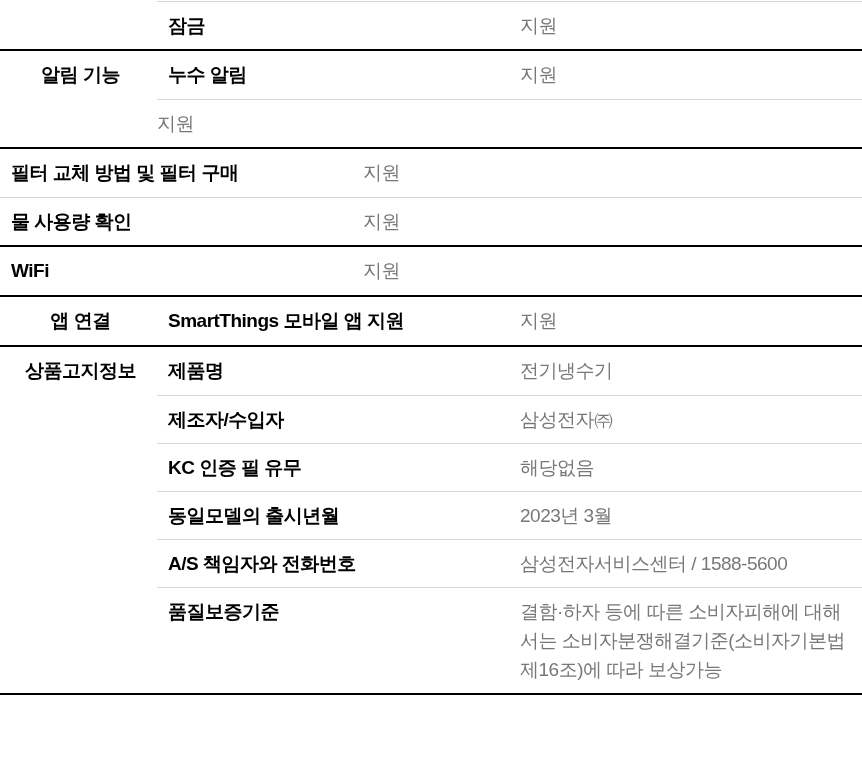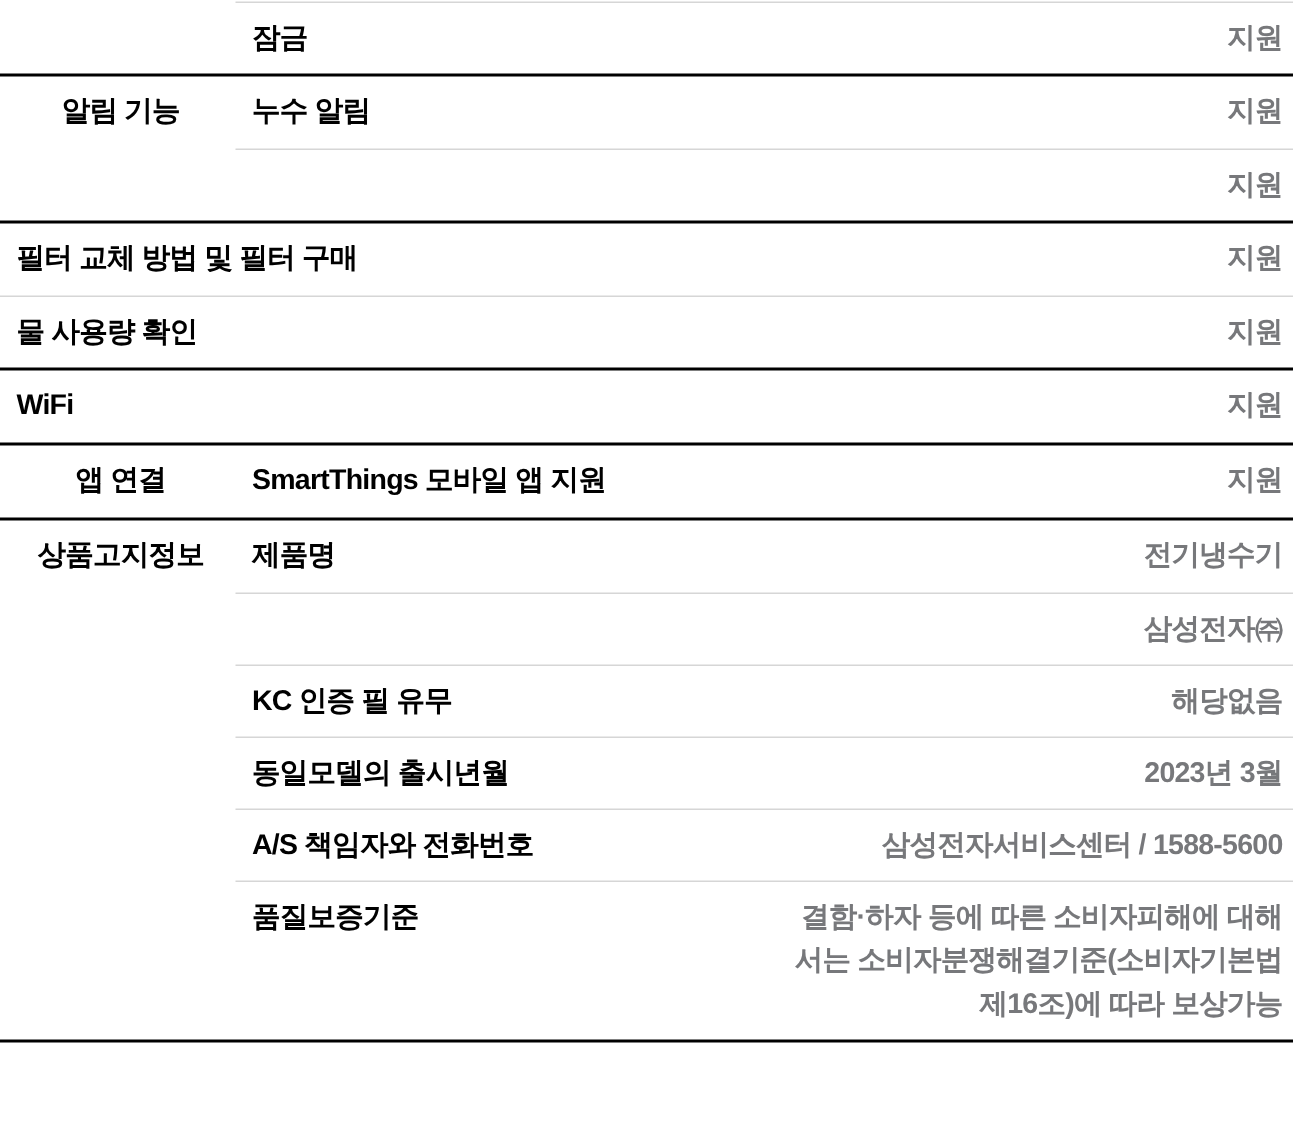--- a/index.html
+++ b/index.html
@@ -63,25 +63,24 @@
     font-weight: 700;
     color: var(--label, #000000);
     letter-spacing: -0.5px;
   }
   .value {
     flex: 1;
     box-sizing: border-box;
     padding-right: 7px;
     font-size: 19px;
     line-height: 29px;
-    font-weight: 700;
+    font-weight: 400;
     color: var(--value, #77787b);
     letter-spacing: -0.5px;
     word-break: break-all;
-    text-align: right;
   }
 </style>
 </head>
 <body>
 
 <div class="page">
   <div class="spec-table">
       <div class="section first">
         <div class="category"></div>
         <div class="rows">
@@ -133,20 +132,21 @@
         </div>
       </div>
       <div class="section">
         <div class="category">상품고지정보</div>
         <div class="rows">
           <div class="row">
             <div class="name">제품명</div>
             <div class="value">전기냉수기</div>
           </div>
           <div class="row divided">
+            <div class="name">제조자/수입자</div>
             <div class="value">삼성전자㈜</div>
           </div>
           <div class="row divided">
             <div class="name">KC 인증 필 유무</div>
             <div class="value">해당없음</div>
           </div>
           <div class="row divided">
             <div class="name">동일모델의 출시년월</div>
             <div class="value">2023년 3월</div>
           </div>

